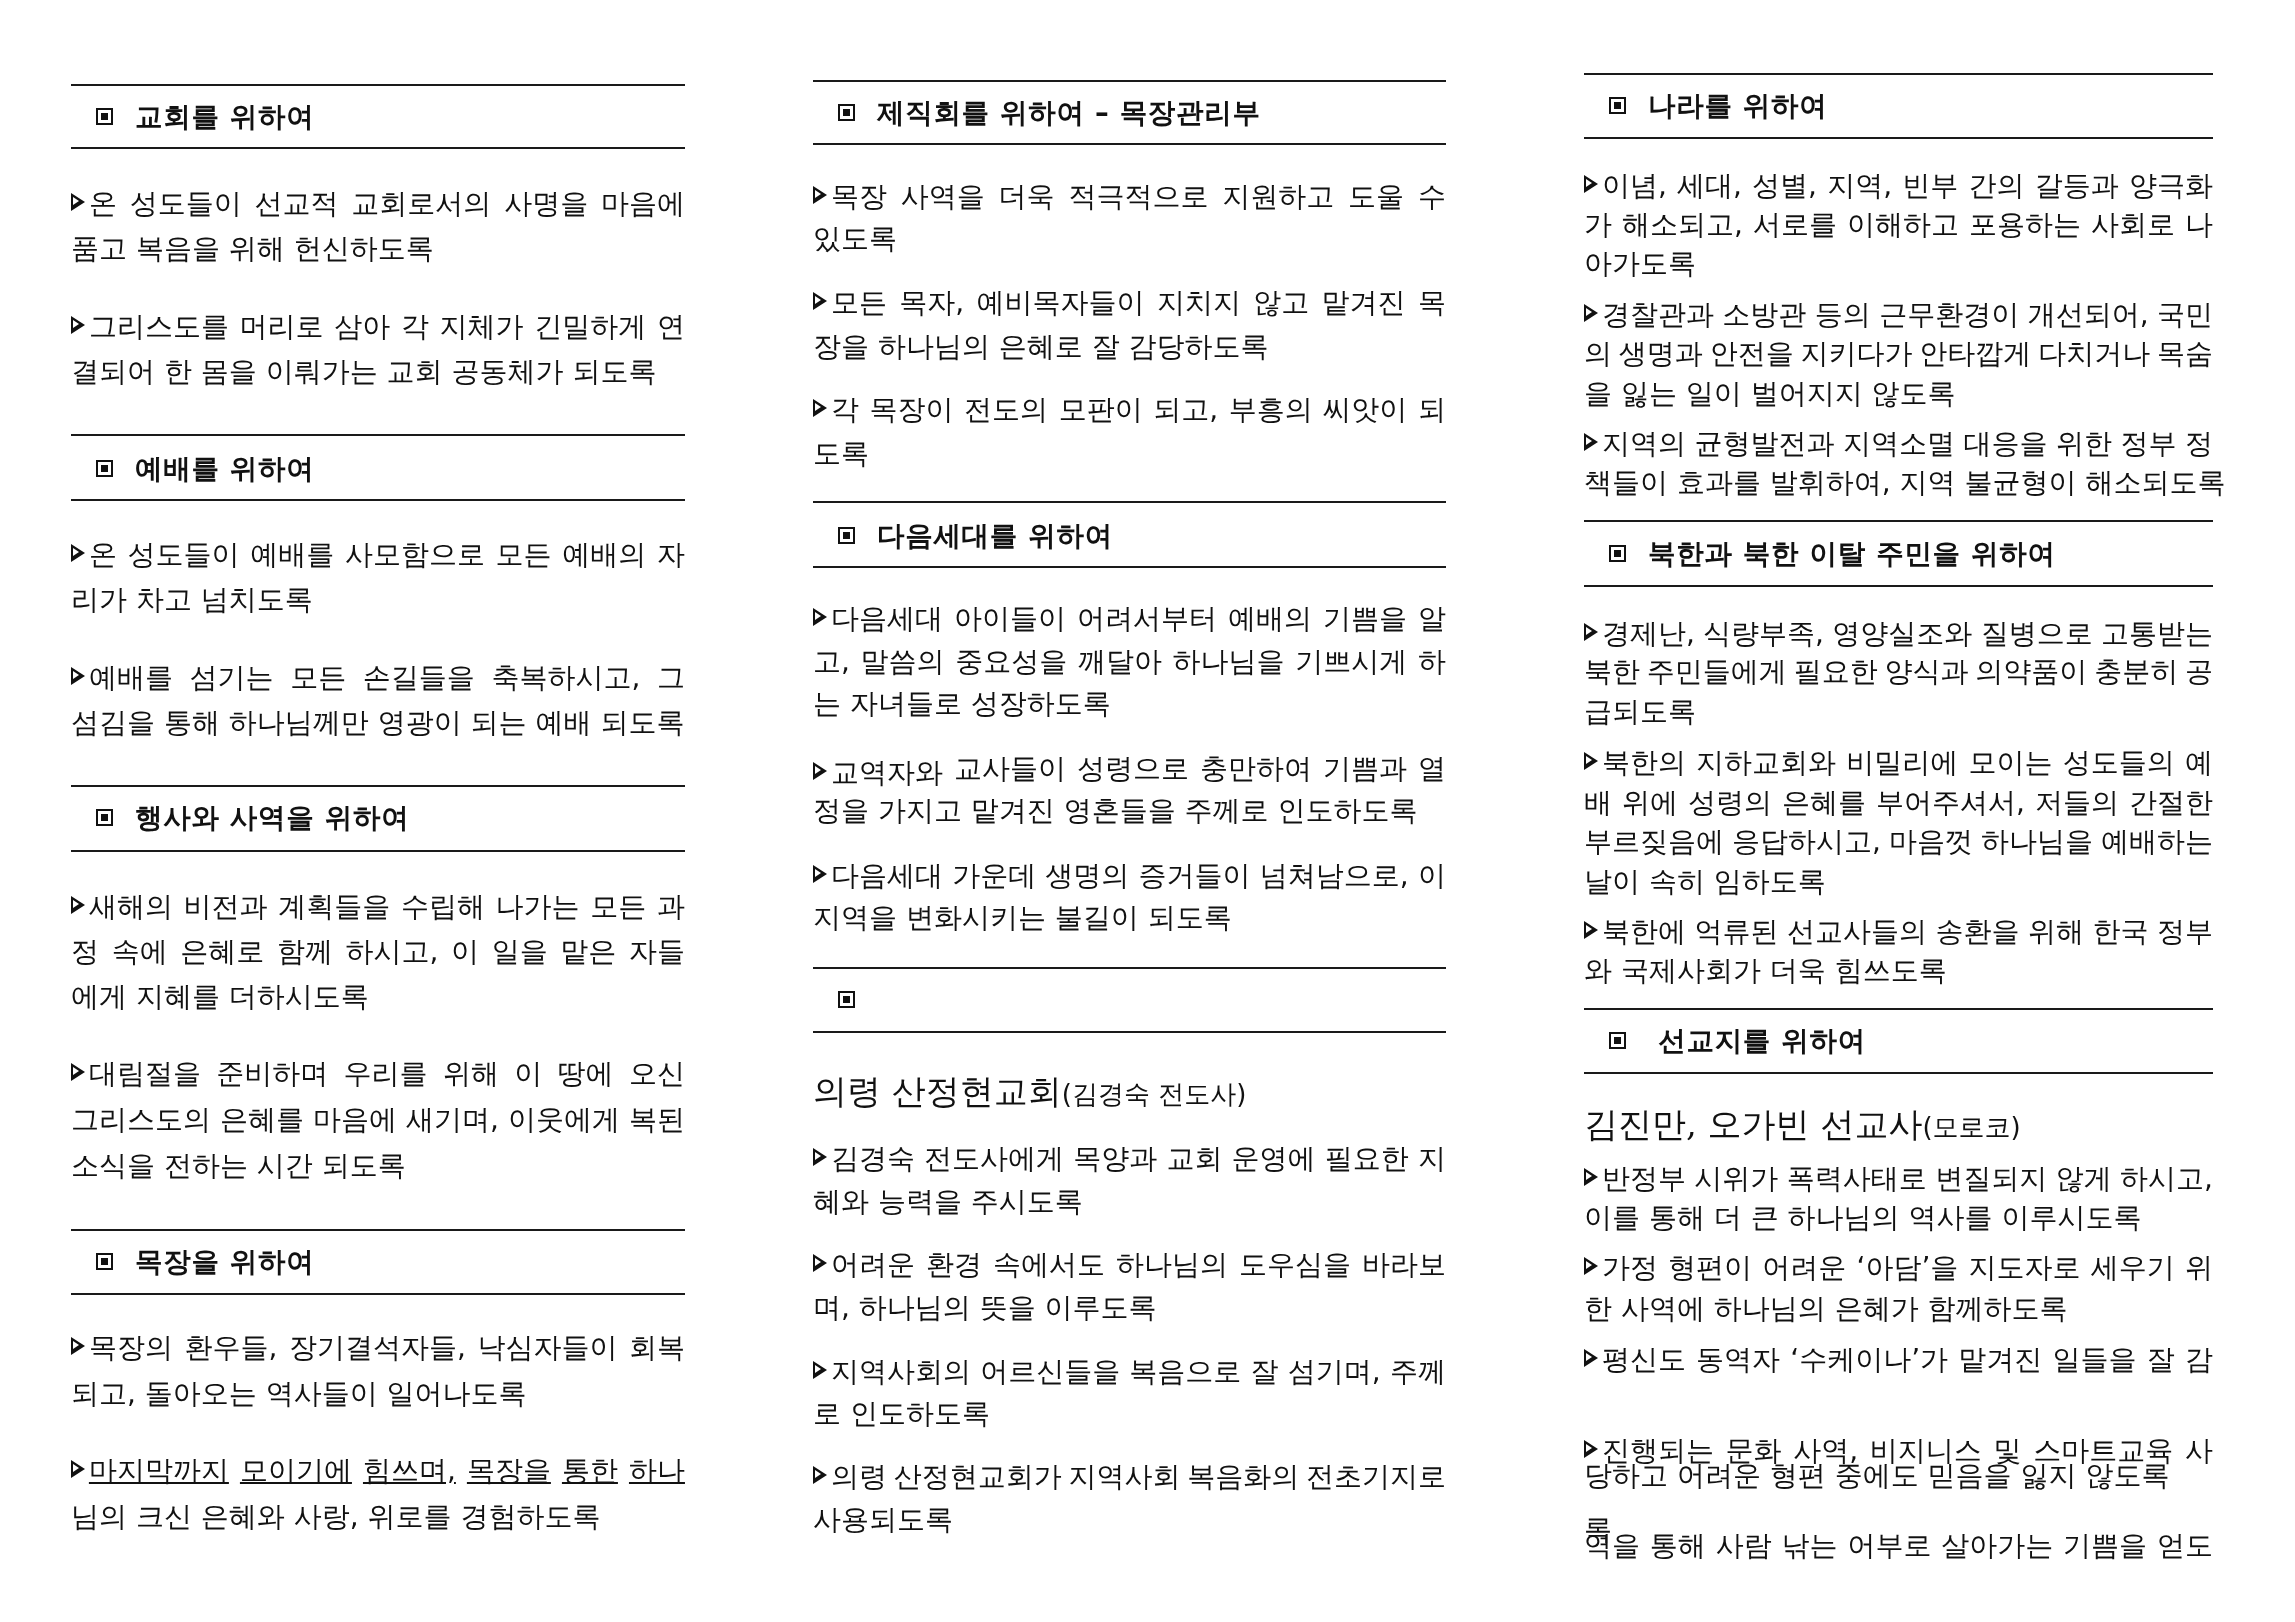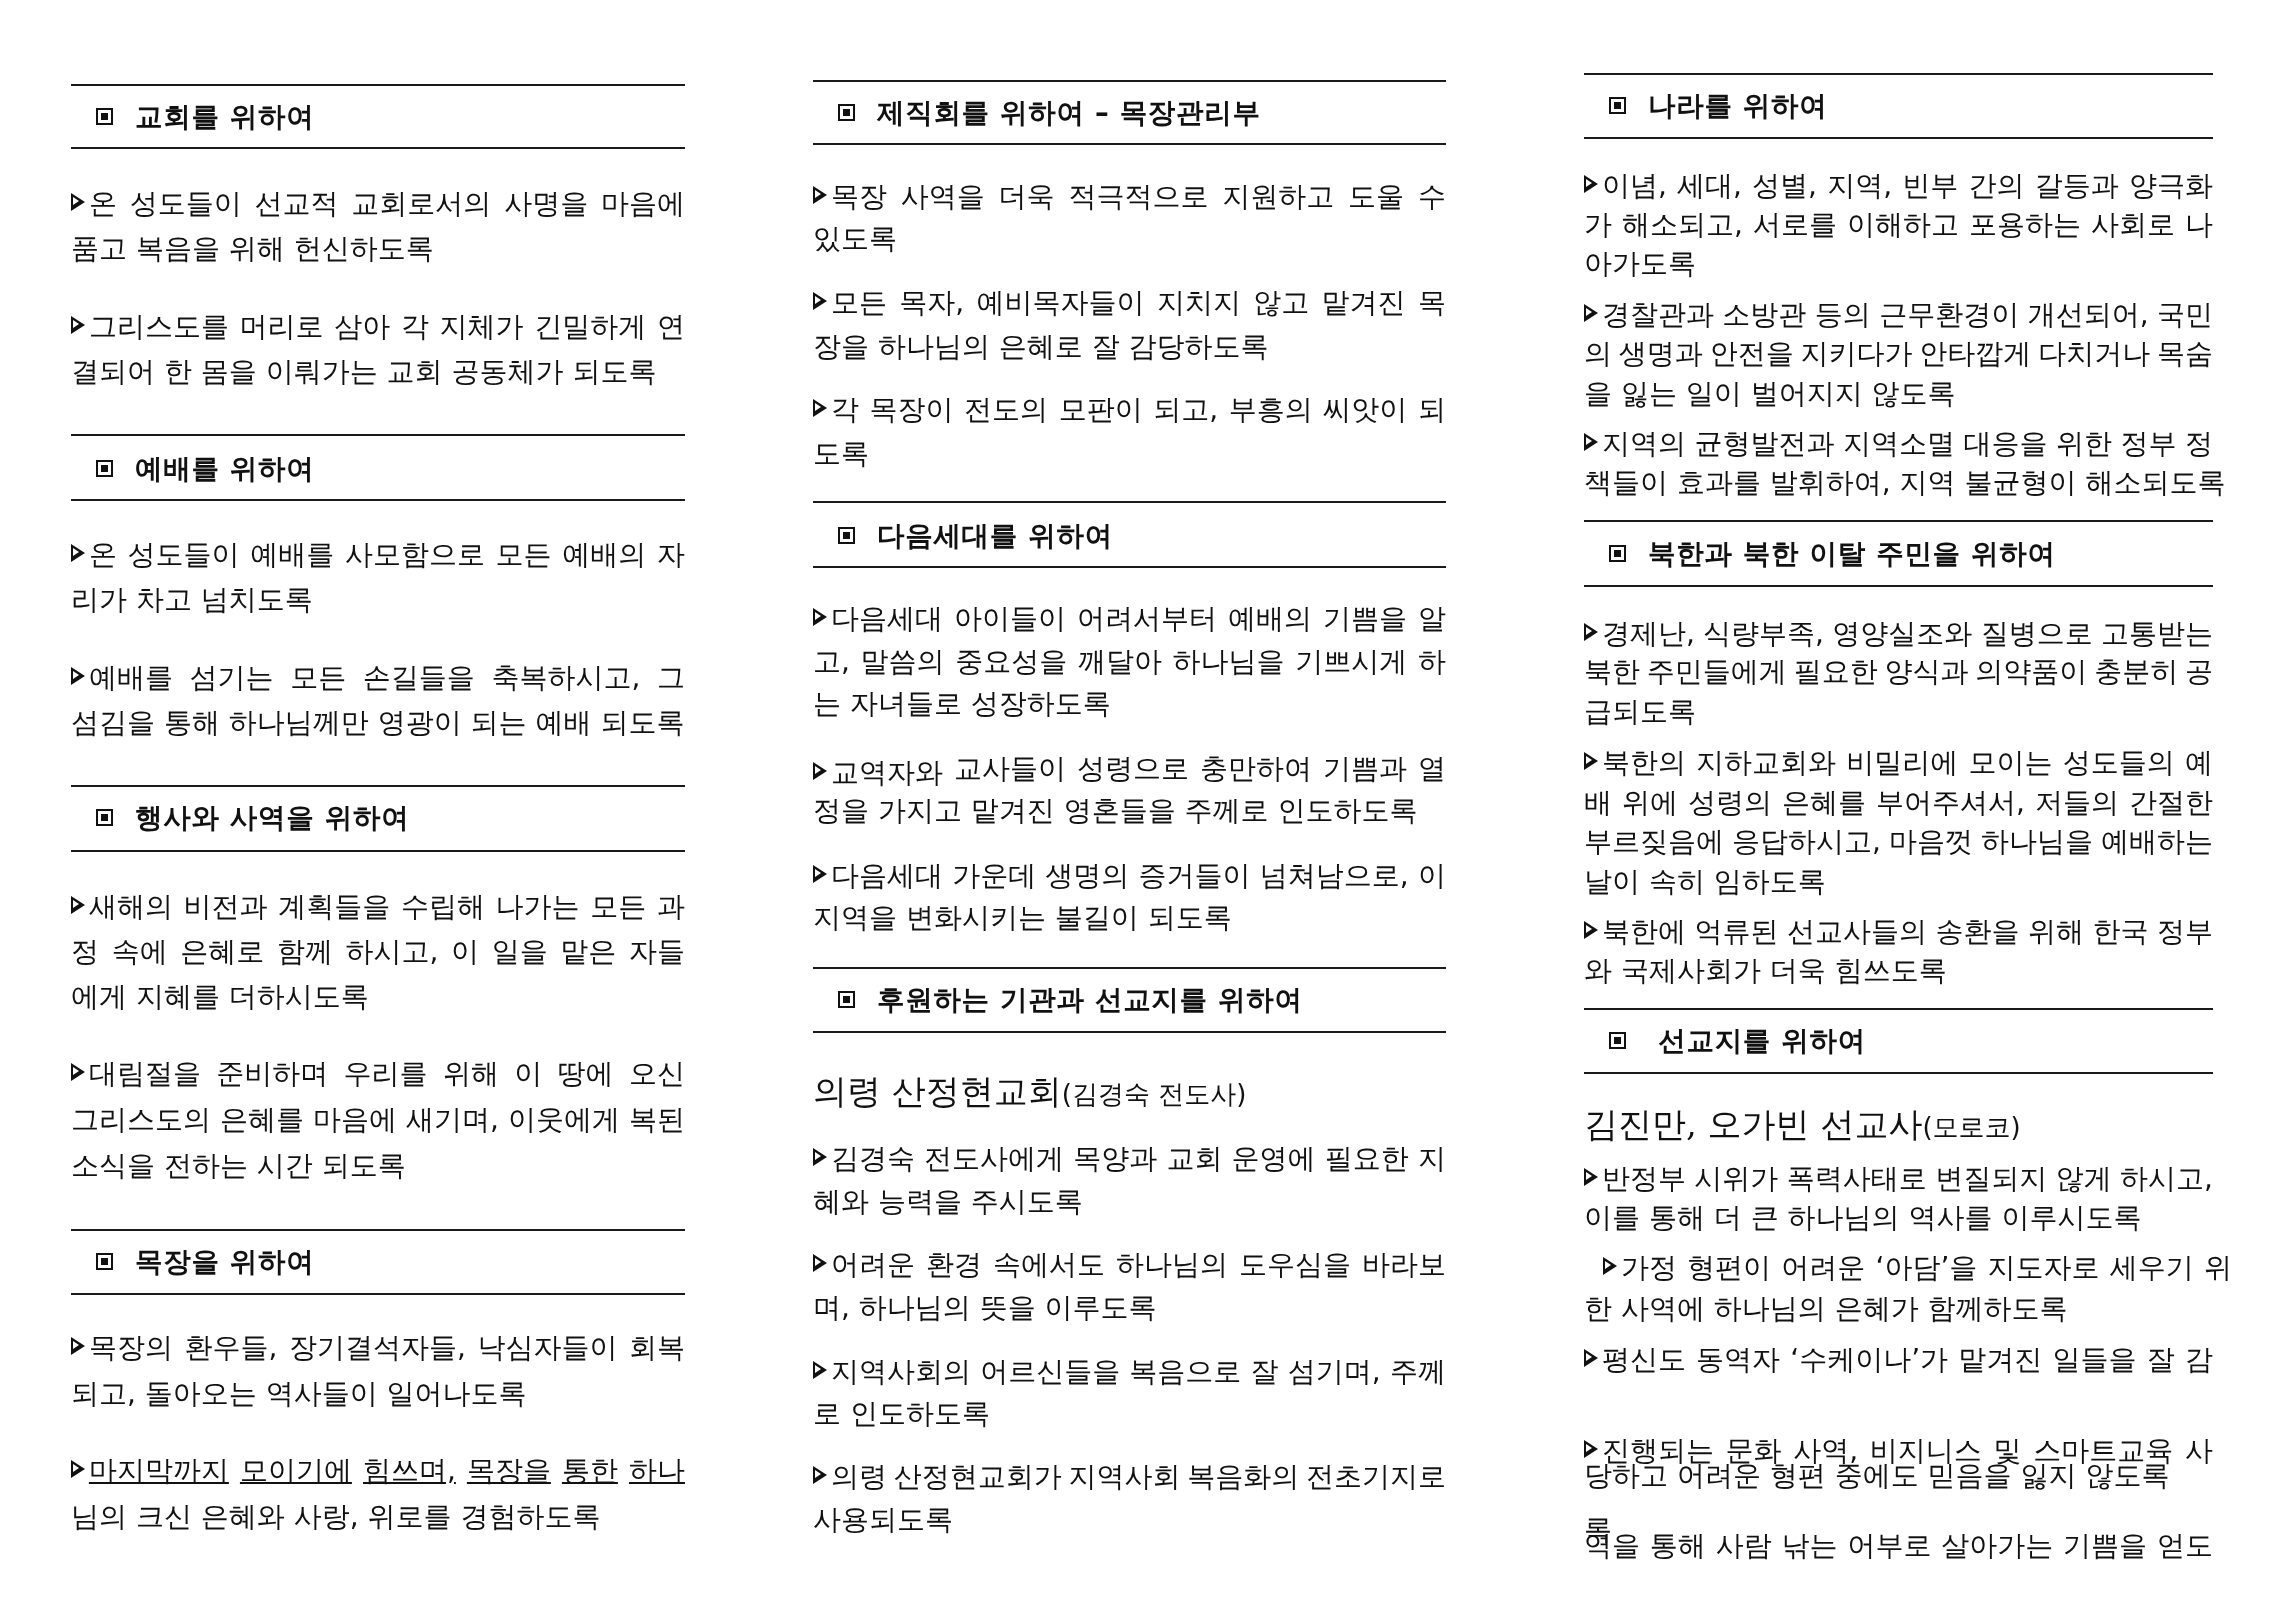--- a/index.html
+++ b/index.html
@@ -204,21 +204,20 @@
               </span><span>가운데</span><span>생명의</span><span>증거들이</span><span>넘쳐남으로,</span><span>이</span></span>
           </div>
           <div class="line" style="left: 813px; width: 633px; top: 898px;"><span>지역을 변화시키는 불길이 되도록</span></div>
         </div>
       </div>
       <div>
         <div class="rule" style="left: 813px; width: 633px; top: 967px;"></div>
         <div class="rule" style="left: 813px; width: 633px; top: 1031px;"></div>
         <div class="heading" style="left: 838px; top: 980px;">
           <span class="sqicon"></span>
-          <span style="white-space: pre;">후원하는 기관과 선교지를 위하여</span>
         </div>
         <div class="sub" style="left: 813px; top: 1068px;"><span class="main">의령 산정현교회</span><span class="paren">(김경숙 전도사)</span></div>
         <div>
           <div class="line just" style="left: 813px; width: 633px; top: 1139px; display: flex; justify-content: space-between; align-items: center;">
             <span style="display: contents;"><span style="display: inline-flex; align-items: center;">
                 <span class="tri"></span>
                 <span>김경숙</span>
               </span><span>전도사에게</span><span>목양과</span><span>교회</span><span>운영에</span><span>필요한</span><span>지</span></span>
           </div>
           <div class="line" style="left: 813px; width: 633px; top: 1182px;"><span>혜와 능력을 주시도록</span></div>
@@ -349,21 +348,21 @@
         <div>
           <div class="line just" style="left: 1584px; width: 629px; top: 1159px; display: flex; justify-content: space-between; align-items: center;">
             <span style="display: contents;"><span style="display: inline-flex; align-items: center;">
                 <span class="tri"></span>
                 <span>반정부</span>
               </span><span>시위가</span><span>폭력사태로</span><span>변질되지</span><span>않게</span><span>하시고,</span></span>
           </div>
           <div class="line" style="left: 1584px; width: 629px; top: 1198px;"><span>이를 통해 더 큰 하나님의 역사를 이루시도록</span></div>
         </div>
         <div>
-          <div class="line just" style="left: 1584px; width: 629px; top: 1248px; display: flex; justify-content: space-between; align-items: center; margin-left: 19px;">
+          <div class="line just" style="left: 1584px; width: 629px; top: 1248px; display: flex; justify-content: space-between; align-items: center;">
             <span style="display: contents;"><span style="display: inline-flex; align-items: center;">
                 <span class="tri"></span>
                 <span>가정</span>
               </span><span>형편이</span><span>어려운</span><span>‘아담’을</span><span>지도자로</span><span>세우기</span><span>위</span></span>
           </div>
           <div class="line" style="left: 1584px; width: 629px; top: 1289px;"><span>한 사역에 하나님의 은혜가 함께하도록</span></div>
         </div>
         <div>
           <div class="line just" style="left: 1584px; width: 629px; top: 1340px; display: flex; justify-content: space-between; align-items: center;">
             <span style="display: contents;"><span style="display: inline-flex; align-items: center;">

